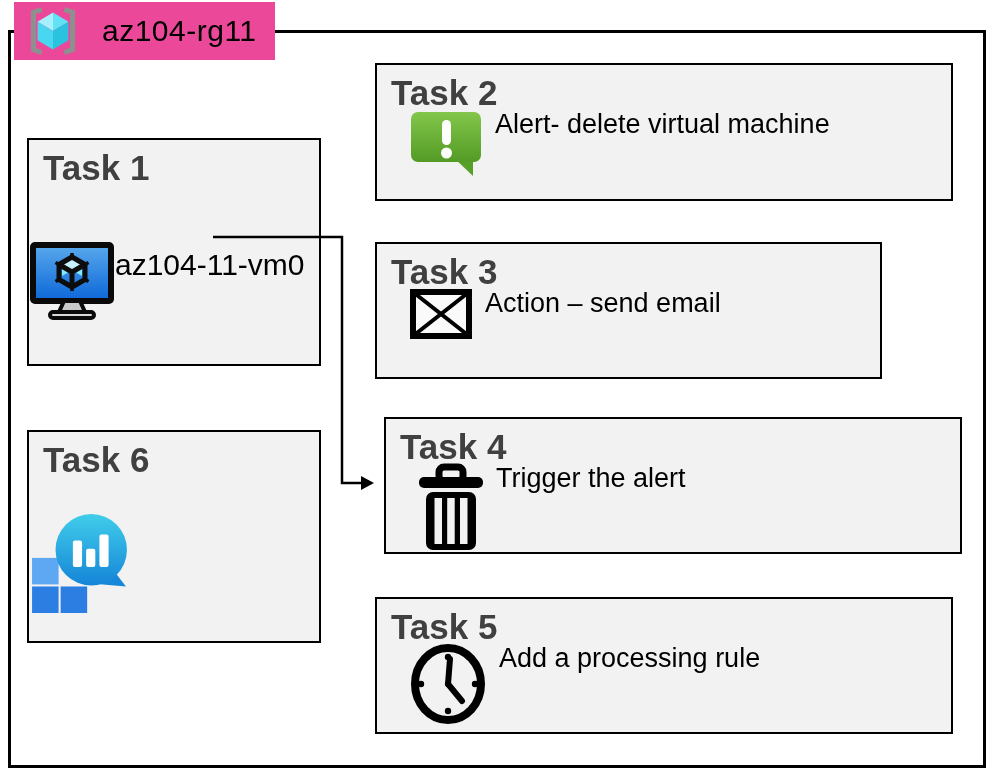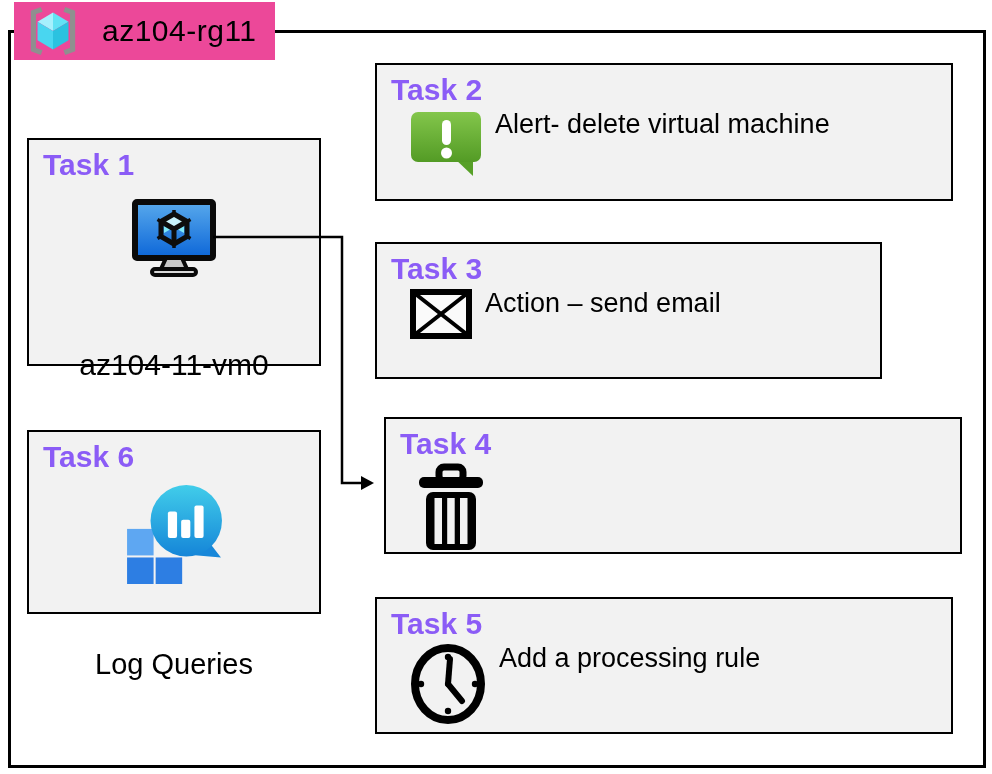--- a/index.html
+++ b/index.html
@@ -14,37 +14,37 @@
   .rg-header {
     position:absolute; left:14px; top:2px; height:58px; z-index:5;
     display:flex; align-items:center; background:#ec4899; padding:0 18px 0 6px;
   }
   .rg-title { font-size:30px; margin-left:16px; letter-spacing:0.5px; }
   .task-box {
     position:absolute; background:#f2f2f2; border:2px solid #000;
     box-sizing:border-box; z-index:2;
   }
   .box-t1 { left:27px;  top:138px; width:294px; height:228px; }
-  .box-t6 { left:27px;  top:430px; width:294px; height:184px; }
+  .box-t6 { left:27px;  top:430px; width:294px; height:213px; }
   .box-t2 { left:375px; top:63px;  width:578px; height:138px; }
   .box-t3 { left:375px; top:242px; width:507px; height:137px; }
   .box-t4 { left:375px; top:417px; width:578px; height:137px;margin-left:9px; }
   .box-t5 { left:375px; top:597px; width:578px; height:137px; }
   .task-title {
     position:absolute; left:14px; top:8px;
-    font-size:30px; font-weight:bold; color:#8b5cf6;
+    font-size:35px; font-weight:bold; color:#404040;
   }
   .task-row {
     position:absolute; left:32px; top:44px; right:10px; bottom:6px;
     display:flex; align-items:flex-start; gap:12px;
   }
   .task-row .task-label { font-size:27px; white-space:nowrap; }
   .task-col {
     position:absolute; left:0; right:0; top:0; bottom:0;
-    display:flex; flex-direction:column; align-items:center;gap:44px;
+    display:flex; flex-direction:row; align-items:center;
   }
   .col-icon-t1 { margin-top:58px; }
   .col-label-t1 { margin-top:26px; font-size:30px; }
   .col-icon-t6 { margin-top:52px; }
   .col-label-t6 { margin-top:20px; font-size:29px; }
   .arrow-overlay {
     position:absolute; left:0; top:0; width:992px; height:774px;
     z-index:3; pointer-events:none;
   }
   svg { display:block; }
@@ -110,21 +110,20 @@
         <rect x="2" y="44" width="26" height="26" fill="#5ea7f2"></rect>
         <rect x="2" y="72" width="26" height="26" fill="#2d7ee3"></rect>
         <rect x="30" y="72" width="26" height="26" fill="#2d7ee3"></rect>
         <polygon points="80,54 94,72 60,69" fill="#1787d9"></polygon>
         <circle cx="60" cy="36" r="35" fill="url(#bub)"></circle>
         <rect x="42" y="27" width="9" height="26" rx="2" fill="#fff"></rect>
         <rect x="55" y="35" width="9" height="18" rx="2" fill="#fff"></rect>
         <rect x="68" y="21" width="9" height="32" rx="2" fill="#fff"></rect>
       </svg>
     </span>
-    <span class="col-label-t6">Log Queries</span>
   </div>
 </div>
 
 <div class="task-box box-t2">
   <div class="task-title">Task 2</div>
   <div class="task-row">
     <span>
       <svg width="74" height="70" viewBox="0 0 74 70">
         <defs>
           <linearGradient id="grn" x1="0" y1="0" x2="0" y2="1">
@@ -162,20 +161,21 @@
     <span>
       <svg width="66" height="90" viewBox="0 0 66 90">
         <rect x="21" y="4" width="24" height="14" rx="5" fill="none" stroke="#000" stroke-width="7"></rect>
         <rect x="1" y="14" width="64" height="11" rx="5" fill="#000"></rect>
         <rect x="8" y="29" width="50" height="58" rx="7" fill="#000"></rect>
         <rect x="16.5" y="35" width="7.5" height="46" fill="#f2f2f2"></rect>
         <rect x="29.2" y="35" width="7.5" height="46" fill="#f2f2f2"></rect>
         <rect x="42" y="35" width="7.5" height="46" fill="#f2f2f2"></rect>
       </svg>
     </span>
+    <span class="task-label">Trigger the alert</span>
   </div>
 </div>
 
 <div class="task-box box-t5">
   <div class="task-title">Task 5</div>
   <div class="task-row">
     <span>
       <svg width="78" height="82" viewBox="0 0 78 82">
         <ellipse cx="39" cy="41" rx="33" ry="36" fill="none" stroke="#000" stroke-width="8"></ellipse>
         <circle cx="39" cy="14" r="3.2" fill="#000"></circle>

